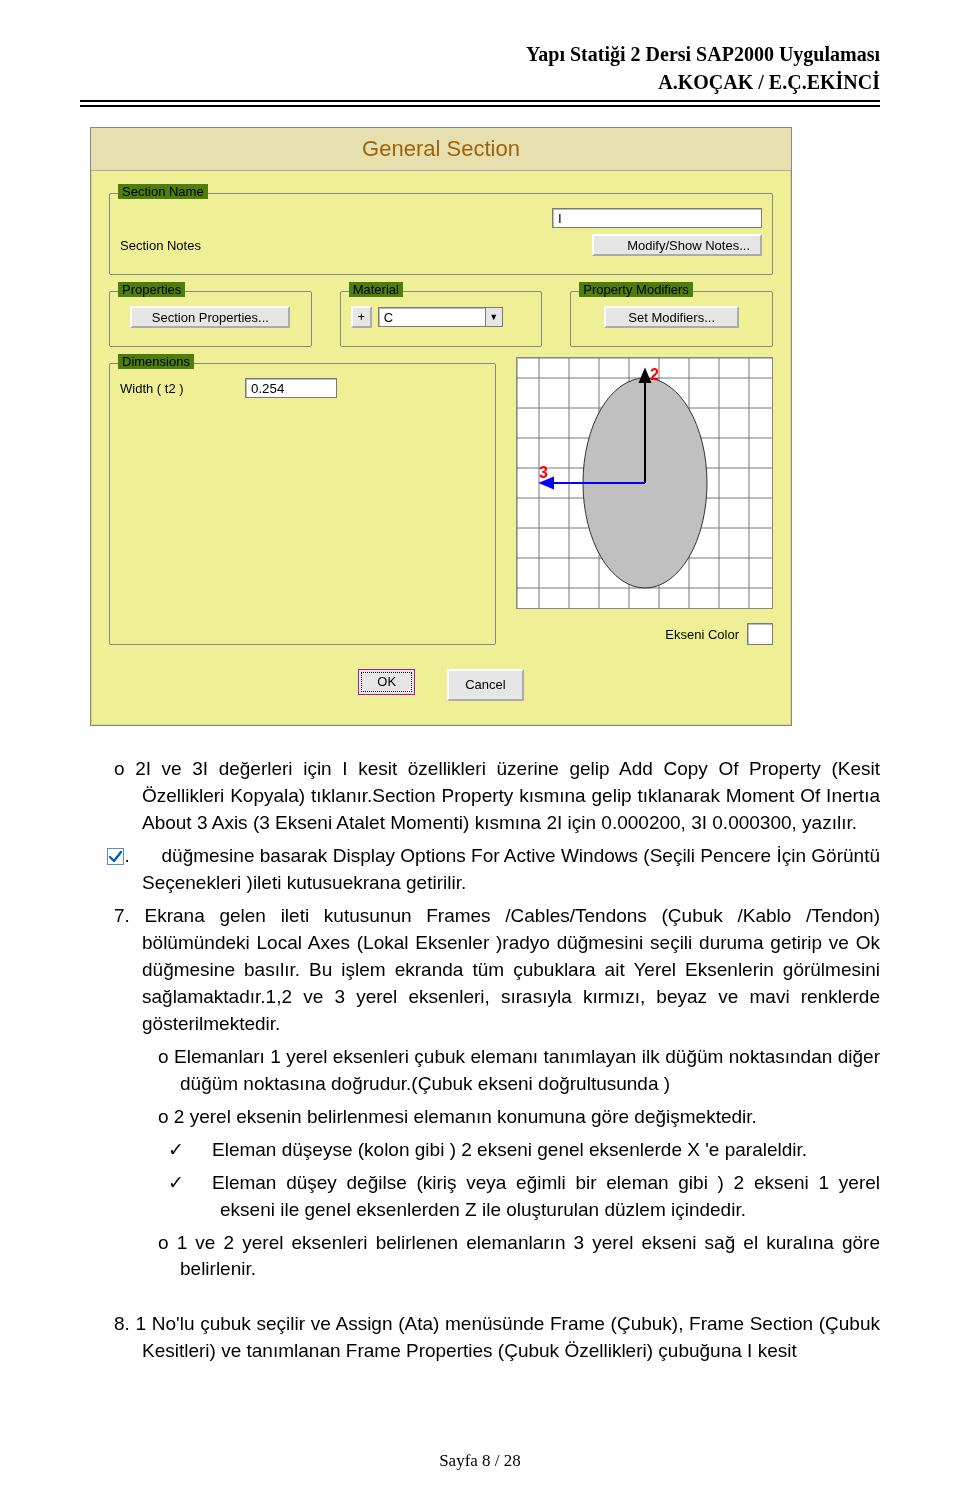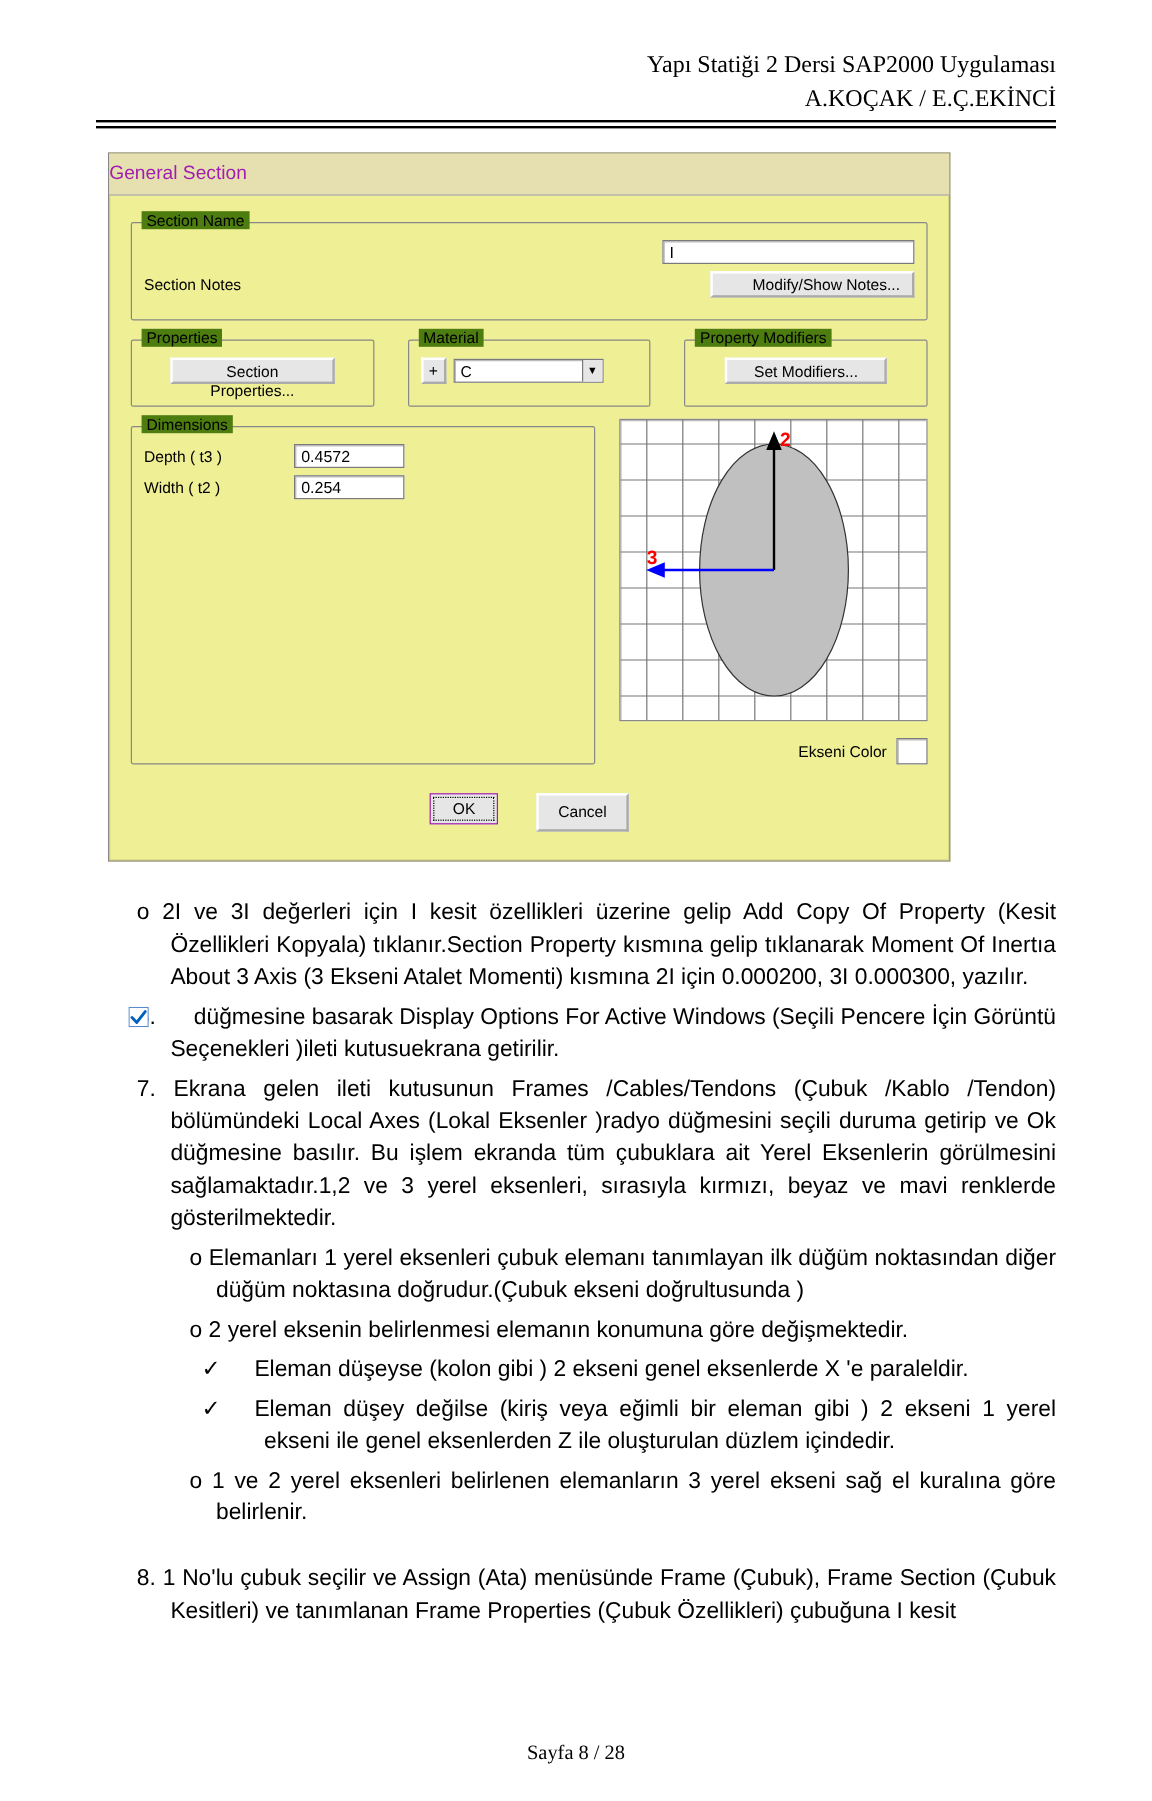--- a/index.html
+++ b/index.html
@@ -1,20 +1,20 @@
 <!DOCTYPE html>
 <html><head>
 <meta charset="utf-8">
 <style>
   html,body{margin:0;padding:0;background:#fff;color:#000;font-family:"Times New Roman",Times,serif}
   .page{width:960px;min-height:1501px;margin:0 auto;position:relative;padding:40px 80px 40px 80px;box-sizing:border-box}
-  .header{text-align:right;font-weight:normal;font-size:20px;line-height:1.4}
+  .header{text-align:right;font-weight:bold;font-size:20px;line-height:1.4}
   .header-divider{border-top:2px solid #000;border-bottom:2px solid #000;height:3px;margin-top:4px;margin-bottom:20px}
   .dialog{border:1px solid #888;width:700px;background:#efef95;margin:0 0 30px 10px;font-family:"MS Sans Serif",Tahoma,Arial,sans-serif;font-size:13px;color:#000;box-shadow:0 0 0 1px #d8d880 inset}
-  .dialog-title{background:#e6e0b0;border-bottom:1px solid #aaa;color:#a21caf;font-size:16px;padding:8px 0}
+  .dialog-title{background:#e6e0b0;border-bottom:1px solid #aaa;text-align:center;color:#a16207;font-size:22px;padding:8px 0}
   .dialog-body{padding:14px 18px 24px 18px}
   .fieldset{border:1px solid #888;padding:8px 10px 12px 10px;margin:8px 0;border-radius:2px;position:relative}
   .fieldset .legend{position:absolute;top:-10px;left:8px;background:#4d7c0f;padding:0 4px;font-size:13px}
   .row{display:flex;align-items:center;margin:6px 0}
   .lbl{width:155px}
   .input{background:#fff;border:1px solid #7a7a7a;box-shadow:inset 1px 1px 0 #bbb;padding:2px 5px;height:20px;box-sizing:border-box}
   .input-narrow{width:92px}
   .input-mid{width:210px}
   .btn{background:#e6e6e6;border:2px outset #fff;padding:2px 10px;font-family:inherit;font-size:13px;cursor:default;height:22px;box-sizing:border-box;line-height:16px}
   .btn-mid{width:170px;text-align:right}
@@ -69,21 +69,21 @@
           <span class="lbl">Section Notes</span>
           <span style="flex:1"></span>
           <button class="btn btn-mid">Modify/Show Notes...</button>
         </div>
       </div>
 
       <div class="triple">
         <div class="fieldset">
           <span class="legend">Properties</span>
           <div class="row" style="justify-content:center">
-            <button class="btn" style="width:137px">Section Properties...</button>
+            <button class="btn" style="width:160px">Section Properties...</button>
           </div>
         </div>
         <div class="fieldset mat">
           <span class="legend">Material</span>
           <div class="row" style="gap:6px">
             <button class="btn btn-sm">+</button>
             <div class="select">
               <span class="val">C</span>
               <span class="caret">▼</span>
             </div>
@@ -93,24 +93,20 @@
           <span class="legend">Property Modifiers</span>
           <div class="row" style="justify-content:center">
             <button class="btn" style="width:135px">Set Modifiers...</button>
           </div>
         </div>
       </div>
 
       <div class="dims-wrap">
         <div class="fieldset dim-fieldset dims-left" style="min-height:260px">
           <span class="legend">Dimensions</span>
-          <div class="row">
-            <span class="lbl">Depth  ( t3 )</span>
-            <input class="input input-narrow" value="0.4572" style="">
-          </div>
           <div class="row">
             <span class="lbl">Width  ( t2 )</span>
             <input class="input input-narrow" value="0.254" style="">
           </div>
         </div>
         <div>
           <div class="preview">
             <svg viewBox="0 0 255 250">
 
               <g stroke="#777" stroke-width="1">

